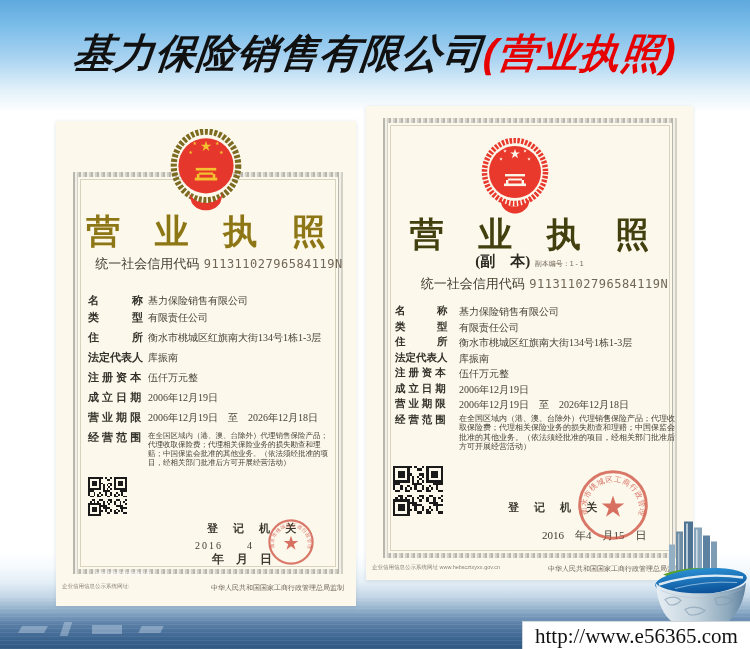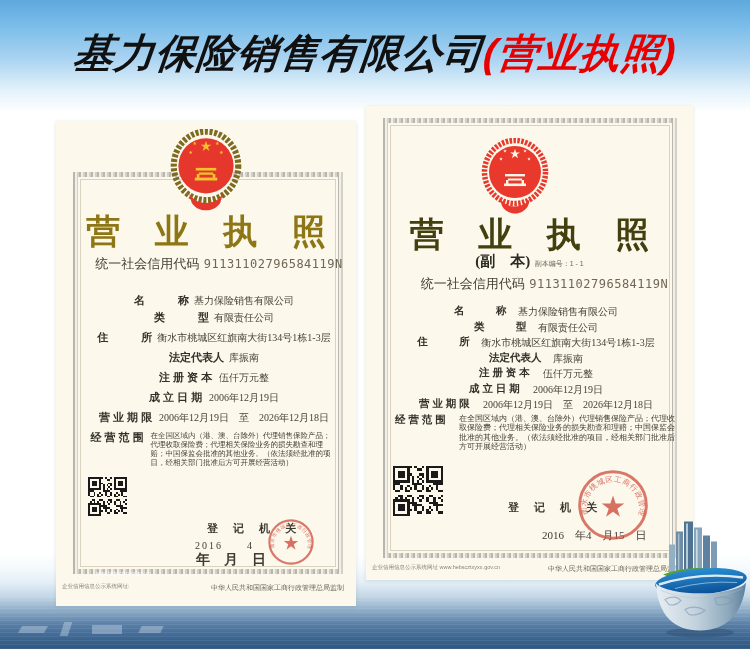--- a/index.html
+++ b/index.html
@@ -34,40 +34,40 @@
   .copytag{font-size:15px;font-weight:bold;color:#2c2a22;font-family:"Liberation Serif",serif;}
   .copynum{font-size:7px;color:#6b6352;}
   .creditline{position:absolute;width:100%;text-align:center;white-space:nowrap;}
   #cert-left .creditline{top:133px;padding-left:26px;box-sizing:border-box;}
   #cert-right .creditline{top:168px;padding-left:30px;box-sizing:border-box;}
   .creditlabel{font-size:13px;font-weight:normal;color:#45402f;}
   .creditcode{font-size:12px;color:#6f6document655a;color:#6f6655;font-family:"DejaVu Sans Mono",monospace;letter-spacing:.5px;}
   .fields{position:absolute;}
   #cert-left .fields{left:32px;top:172px;width:252px;}
   #cert-right .fields{left:29px;top:198px;width:282px;}
-  .row{display:flex;align-items:flex-start;justify-content:center;}
+  .row{display:flex;align-items:flex-start;}
   #cert-left .row{height:20px;}
   #cert-left .row.first{height:17px;}
   #cert-right .row{height:15.5px;}
   .flabel{flex:0 0 60px;font-weight:bold;font-size:11px;color:#33312a;white-space:nowrap;}
   #cert-right .flabel{flex-basis:64px;font-size:10.5px;}
   .fvalue{font-size:10px;color:#46413575;color:#464135;font-family:"Liberation Serif",serif;
           white-space:nowrap;padding-top:1px;}
   .fvalue.scope{white-space:normal;font-size:7.5px;line-height:9px;}
   #cert-left .fvalue.scope{width:187px;}
   #cert-right .fvalue.scope{width:218px;font-size:8px;line-height:9.5px;}
   .qr{position:absolute;z-index:3;}
   #cert-left .qr{left:32px;top:356px;width:39px;height:39px;}
   #cert-right .qr{left:27px;top:360px;width:50px;height:50px;}
   .registry{position:absolute;font-size:11px;font-weight:bold;color:#3c3930;letter-spacing:6px;white-space:nowrap;}
   #cert-left .registry{left:151px;top:400px;}
   #cert-right .registry{left:142px;top:394px;}
   .dateline{position:absolute;font-size:10px;color:#3f3b33;font-family:"Liberation Serif",serif;white-space:nowrap;}
   #cert-left .date1{left:139px;top:418px;letter-spacing:2px;}
-  #cert-left .date2{left:140px;top:430px;font-weight:bold;font-size:14px;}
+  #cert-left .date2{left:156px;top:430px;font-weight:bold;font-size:12px;}
   #cert-right .date1{left:176px;top:422px;font-size:11px;}
   .seal{position:absolute;z-index:4;opacity:.9;}
   #cert-left .seal{left:211px;top:397px;width:48px;height:48px;}
   #cert-right .seal{left:210px;top:362px;width:74px;height:74px;}
   .borderurl{position:absolute;font-size:5px;color:rgba(255,255,255,.95);z-index:3;white-space:nowrap;}
   #cert-left .borderurl{left:40px;top:449px;}
   .certfoot{position:absolute;left:0;width:100%;}
   #cert-left .certfoot{top:462px;}
   #cert-right .certfoot{top:458px;}
   .footL{position:absolute;left:6px;top:0;font-size:5.5px;color:#8a8374;white-space:nowrap;}
@@ -547,14 +547,17 @@
 
     <ellipse cx="56" cy="67" rx="46" ry="13" fill="url(#oceanG)" transform="rotate(-5 56 67)"></ellipse>
     <path d="M14,70 Q55,57 98,63" stroke="#ffffff" stroke-width="2.4" fill="none" opacity=".85"></path>
     <path d="M30,74 Q60,66 92,68" stroke="#cfe6f7" stroke-width="1" fill="none" opacity=".6"></path>
 
     <path d="M11,69 C13,101 29,116 55,116 C81,116 98,100 101,68 A46,13 0 0 1 11,69 Z" fill="url(#bowlG)"></path>
     <path d="M20,85 Q30,80 36,86 Q30,92 24,90 Z M40,95 Q50,90 60,96 Q52,102 44,100 Z M70,84 Q80,80 88,86 Q80,92 72,90 Z" fill="none" stroke="#7f97ab" stroke-width="1.2" opacity=".6"></path>
     <path d="M16,76 Q55,92 98,74" stroke="#a9bccb" stroke-width=".8" fill="none" opacity=".5"></path>
   </svg>
 
+  <div class="urlbox">
+    <span>http://www.e56365.com</span>
+  </div>
 
 </div>
 
 </body></html>

